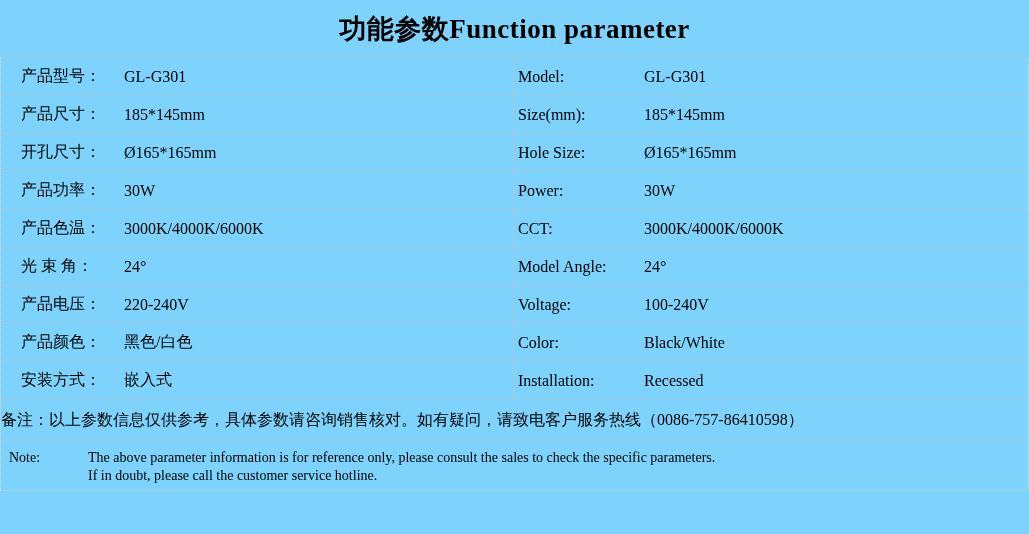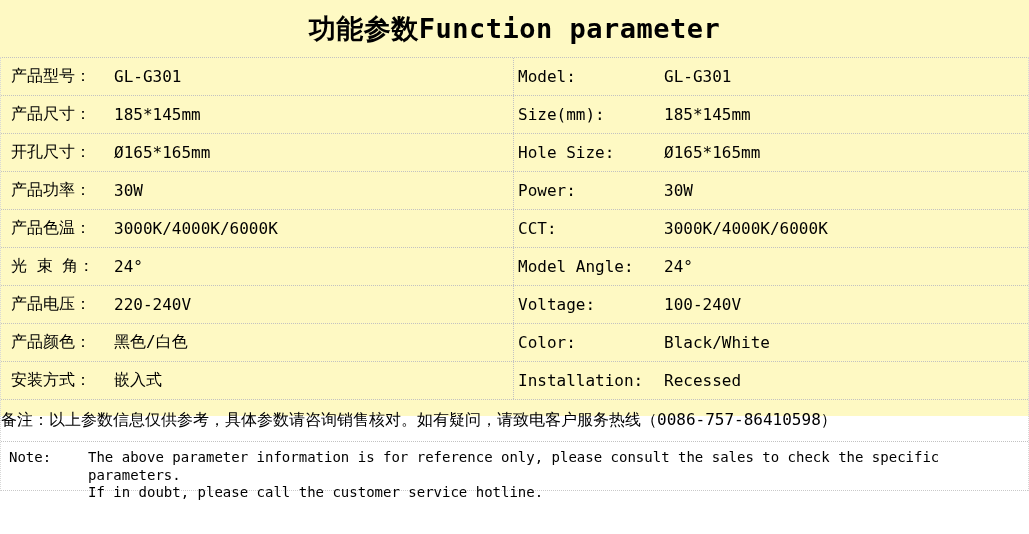--- a/index.html
+++ b/index.html
@@ -2,41 +2,41 @@
 <html><head>
 <meta charset="utf-8">
 <style>
   html,body{margin:0;padding:0;background:#ffffff;}
   body{
     width:1029px;height:534px;
     font-family:"DejaVu Sans Mono","Liberation Mono",monospace;
     color:#000;
     overflow:hidden;
   }
-  .sheet{width:1029px;height:416px;background:#fef9c3;}
+  .sheet{width:1029px;height:534px;background:#7dd3fc;font-family:Liberation Serif, serif;}
   .title{
     height:57px;
     display:flex;align-items:center;justify-content:center;
     font-size:27px;font-weight:bold;letter-spacing:0.5px;
   }
   .table-wrap{
     border-top:1px dotted #c2c2c2;
     border-left:1px dotted #d8d8d8;
     border-right:1px dotted #d8d8d8;
     box-sizing:border-box;
   }
   .row{
     display:flex;align-items:stretch;
     height:38px;box-sizing:border-box;
     border-bottom:1px dotted #c2c2c2;
     font-size:16px;
   }
   .cell{display:flex;align-items:center;box-sizing:border-box;}
-  .cell.cn{width:512px;padding-left:10px;}
-  .cell.en{flex:1;border-left:1px dotted #c2c2c2;padding-left:4px;gap:20px;}
+  .cell.cn{width:512px;padding-left:20px;}
+  .cell.en{flex:1;border-left:1px dotted #c2c2c2;padding-left:4px;}
   .lbl{flex:none;}
   .cn .lbl{width:103px;}
   .en .lbl{width:126px;}
   .val{flex:1;padding-right:4px;}
   .row.last .en{font-size:14px;line-height:1.3;}
   .row.last .en .lbl{width:126px;}
   .remark{
     height:42px;box-sizing:border-box;
     border-bottom:1px dotted #c2c2c2;
     display:flex;align-items:center;

